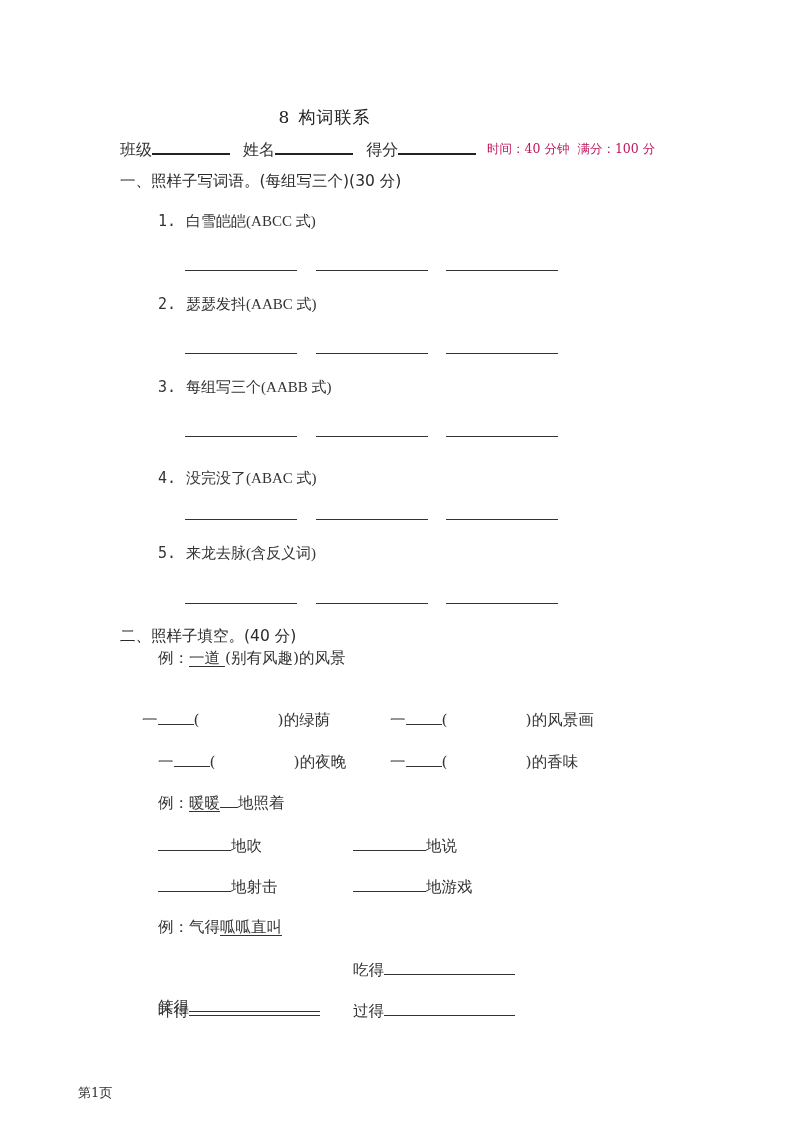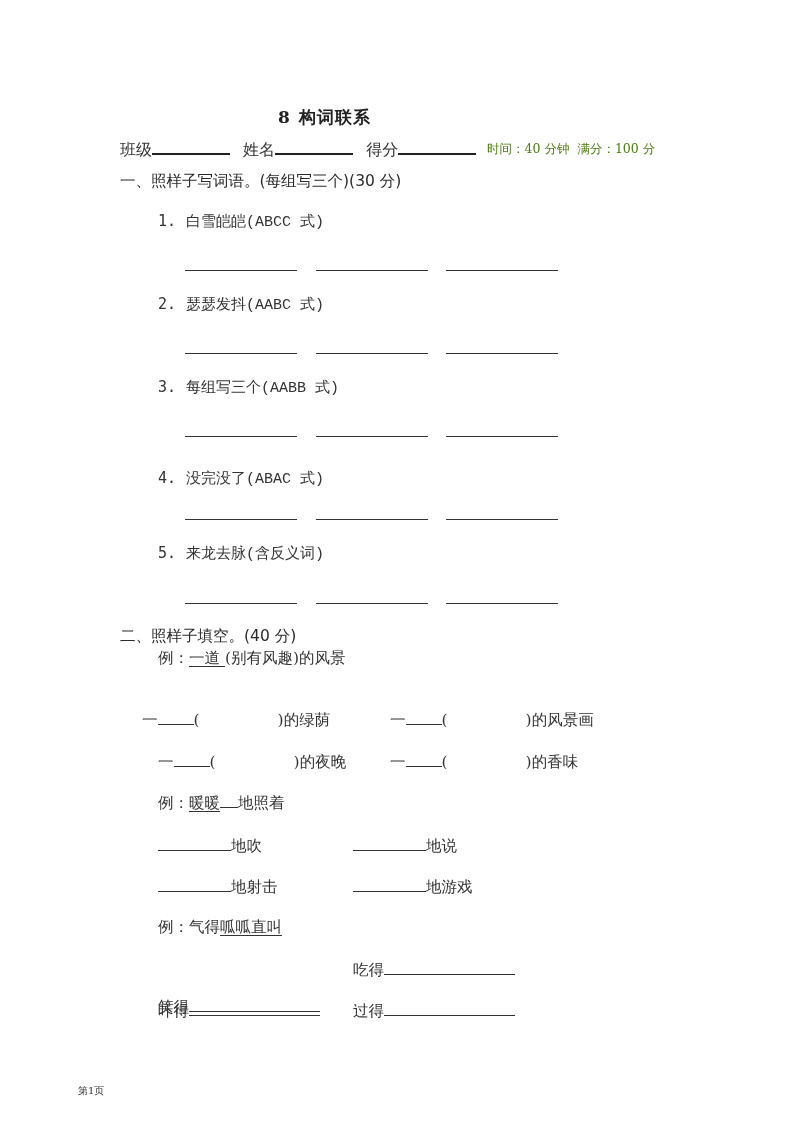--- a/index.html
+++ b/index.html
@@ -14,21 +14,21 @@
       overflow: hidden;
       font-family: "DejaVu Serif", "Liberation Serif", serif;
       color: #333333;
     }
     .abs { position: absolute; white-space: nowrap; }
 
     .title {
       left: 0; width: 649px; top: 106px;
       text-align: center;
       font-size: 17px;
-      font-weight: bold;
+      font-weight: normal;
       color: #222222;
       letter-spacing: 1px;
     }
     .title .num { margin-right: 8px; }
 
     .info-row {
       left: 120px; top: 139px;
       font-size: 16px;
       color: #333333;
     }
@@ -36,40 +36,40 @@
     .info-row .blank {
       display: inline-block;
       border-bottom: 2px solid #222;
       height: 14px;
       vertical-align: baseline;
       margin-right: 8px;
     }
     .info-meta {
       left: 487px; top: 141px;
       font-size: 12.5px;
-      color: #4d7c0f;
+      color: #be185d;
     }
     .info-meta span + span { margin-left: 8px; }
 
     .section-heading {
       left: 120px;
       font-size: 15.5px;
       font-weight: normal;
       color: #2a2a2a;
       font-family: "DejaVu Sans", "Liberation Sans", sans-serif;
     }
 
     .item {
       left: 158px;
       font-size: 15px;
       color: #333;
       font-family: "DejaVu Sans Mono", "Liberation Mono", monospace;
     }
     .item .idx { margin-right: 10px; }
-    .item .text { font-family: Liberation Mono, monospace; }
+    .item .text { font-family: Liberation Serif, serif; }
 
     .answer-line {
       position: absolute;
       height: 0;
       border-bottom: 1px solid #333;
       width: 112px;
     }
 
     .row-text {
       font-size: 15.5px;
@@ -79,21 +79,21 @@
     .uline {
       display: inline-block;
       border-bottom: 1px solid #333;
       vertical-align: baseline;
       height: 15px;
     }
     .gap { display: inline-block; }
 
     .footer {
       left: 78px; top: 1084px;
-      font-size: 10px;
+      font-size: 13px;
       color: #333;
     }
   </style>
 </head>
 <body>
 
 <div class="abs title">
   <span class="num">8</span><span>构词联系</span>
 </div>
 

